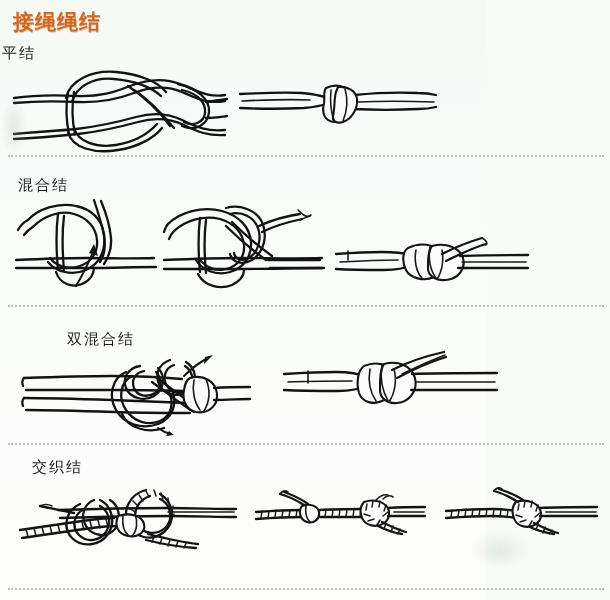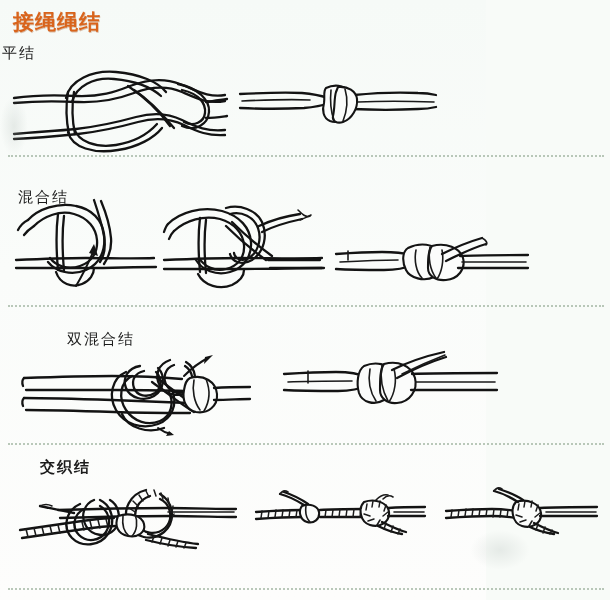--- a/index.html
+++ b/index.html
@@ -150,21 +150,21 @@
 
       <path class="rope-fill" d="M88,10 C96,6 106,7 110,13 C114,19 112,27 110,34 C108,41 100,46 92,43 C85,40 84,32 86,25 C87,19 85,13 88,10 Z"></path>
       <path class="rope-fill" d="M100,9 C110,8 118,13 119,21 C120,30 114,41 105,44 C99,46 94,43 95,38 C97,30 96,20 98,14 Z"></path>
       <path class="rope-thin" d="M93,12 C92,22 93,34 96,42"></path>
       <path class="rope-thin" d="M107,11 C110,21 109,33 105,43"></path>
     </svg>
   </div>
 
   <div class="divider" style="top:155px;"></div>
 
-  <div class="section-label" style="left:18px; top:188px;">混合结</div>
+  <div class="section-label" style="left:18px; top:176px;">混合结</div>
 
   <div class="fig" style="left:14px; top:198px;">
     <svg width="160" height="92" viewBox="0 0 160 92">
 
       <path class="rope-med" d="M14,22 C24,11 44,4 62,8 C78,11 88,22 90,36 C92,52 86,66 72,72 C58,78 42,74 34,64"></path>
       <path class="rope-med" d="M20,28 C30,18 46,12 60,16 C74,20 82,30 83,42 C84,54 78,64 66,68 C54,72 42,68 36,60"></path>
 
       <path class="rope-med" d="M14,22 C10,24 6,28 4,32"></path>
       <path class="rope-med" d="M20,28 C17,30 13,33 10,37"></path>
 
@@ -305,21 +305,21 @@
       <path class="rope-thin" d="M132,30 C154,30 180,30 211,30"></path>
 
       <path class="rope-med" d="M108,18 C124,10 142,4 160,0"></path>
       <path class="rope-med" d="M113,26 C128,18 146,10 162,5"></path>
       <path class="rope-thin" d="M118,22 C132,15 148,8 161,3"></path>
     </svg>
   </div>
 
   <div class="divider" style="top:443px;"></div>
 
-  <div class="section-label" style="left:40px; top:458px;font-weight:bold;">交织结</div>
+  <div class="section-label" style="left:32px; top:458px;">交织结</div>
 
   <div class="fig" style="left:18px; top:482px;">
     <svg width="220" height="66" viewBox="0 0 220 66">
 
       <path class="rope-med" d="M2,48 C22,45 44,42 64,39 C78,37 88,36 96,36"></path>
       <path class="rope-med" d="M4,56 C24,53 46,50 66,47 C80,45 90,44 98,44"></path>
       <g class="hatch">
         <path d="M8,47 L10,55"></path>
           <path d="M16,46 L18,54"></path>
           <path d="M24,45 L26,53"></path>

